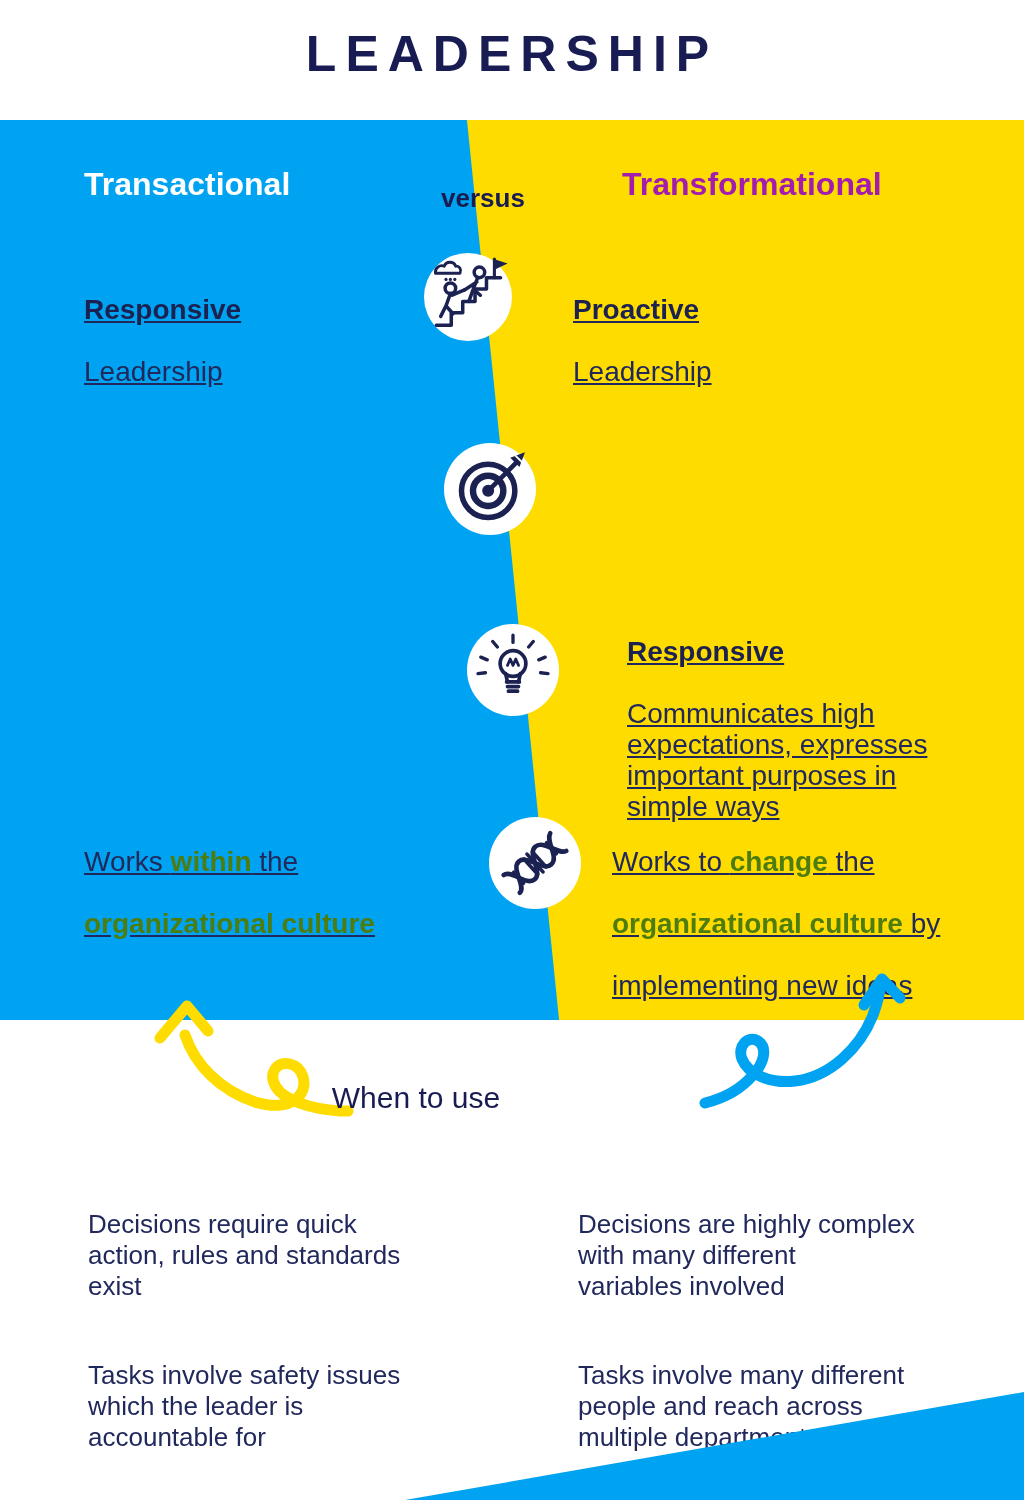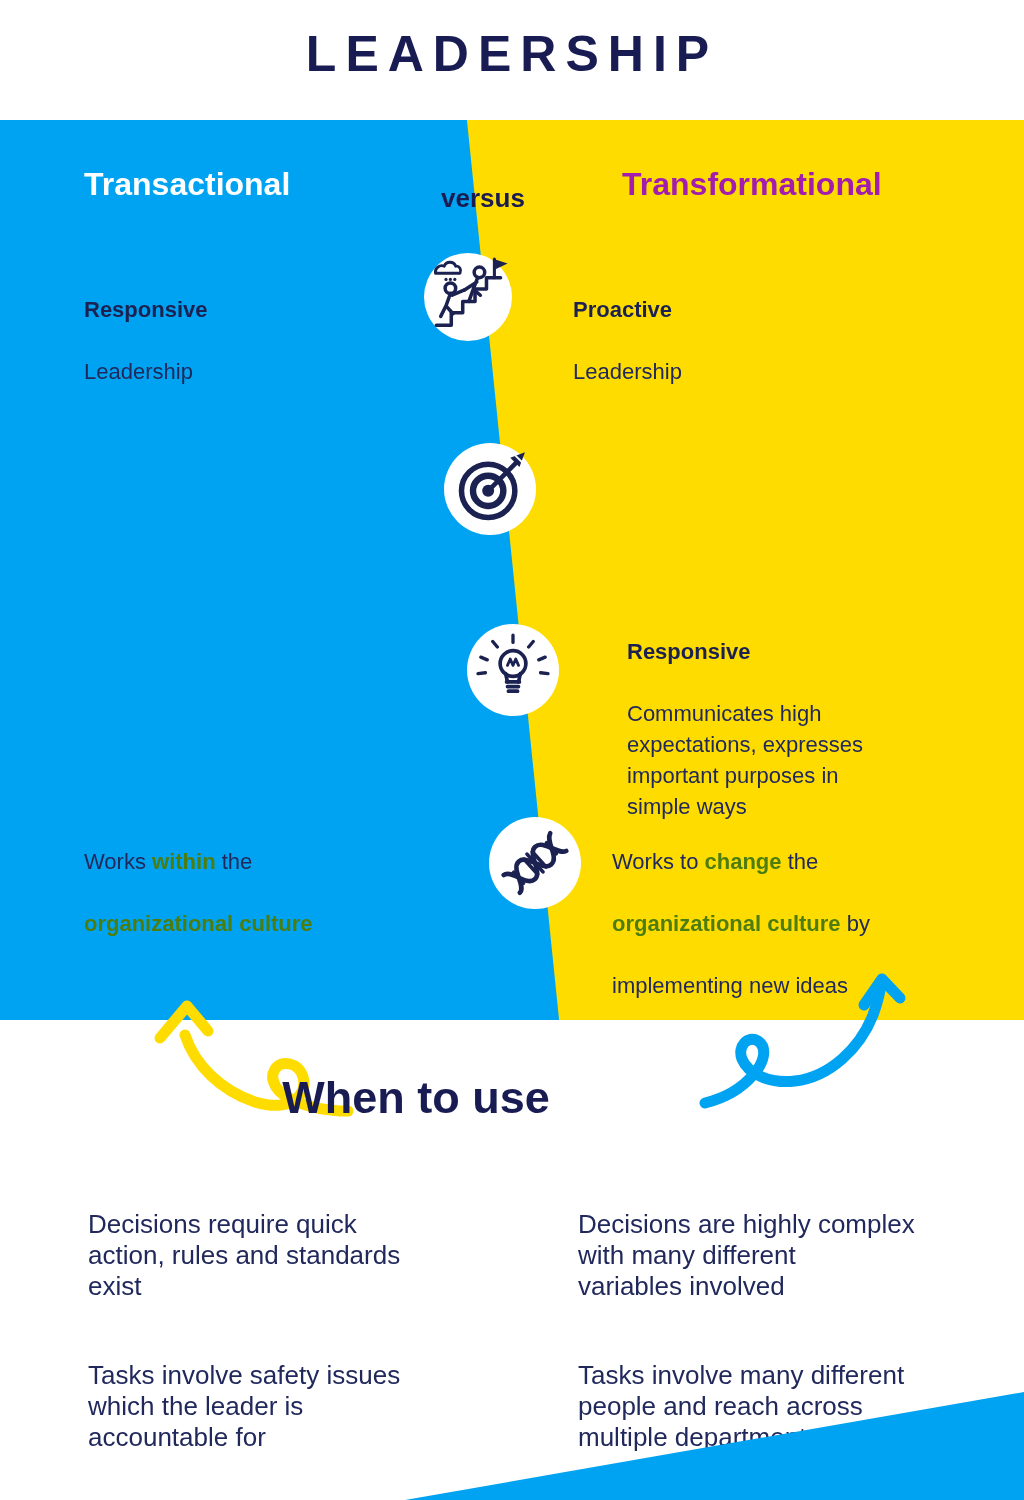--- a/index.html
+++ b/index.html
@@ -13,30 +13,30 @@
 
   .compare{position:absolute;top:120px;left:0;width:1024px;height:900px;background:#FFDC00;}
   .blue-panel{position:absolute;inset:0;background:#00A3F1;
               clip-path:polygon(0 0,45.6% 0,54.6% 100%,0 100%);}
 
   .col-head{position:absolute;font-size:32px;font-weight:700;line-height:48px;}
   .head-left{left:84px;top:40px;color:#ffffff;}
   .head-versus{left:441px;top:54px;font-size:26px;font-weight:700;color:#191C52;}
   .head-right{left:575px;top:40px;color:#a21caf;margin-left:47px;}
 
-  .block{position:absolute;font-size:22px;line-height:31px;color:#21295C;white-space:pre-line;}
+  .block{position:absolute;font-size:28px;line-height:31px;color:#21295C;white-space:pre-line;text-decoration:underline;}
   .block .t{font-weight:700;color:#1B2150;}
   .block b{font-weight:700;color:#4d7c0f;}
 
   .icon-circle{position:absolute;background:#ffffff;border-radius:50%;
                display:flex;align-items:center;justify-content:center;}
   .icon-circle svg{display:block;}
 
   .when-head{position:absolute;top:1071px;left:0;width:832px;text-align:center;
-             font-size:45px;line-height:54px;font-weight:700;color:#191C52;}
+             font-size:30px;line-height:54px;font-weight:400;color:#191C52;}
 
   .bottom-col{position:absolute;top:1178px;font-size:26px;line-height:31px;
               color:#21295C;white-space:pre-line;}
   .bottom-col .para{margin:0 0 27px 4px;}
   .left-col{left:84px;}
   .right-col{left:574px;}
 
   .arrow-svg,.wedge-svg{position:absolute;}
   .stroke-ico{fill:none;stroke:#1B2150;stroke-linecap:round;stroke-linejoin:round;}
 </style>

